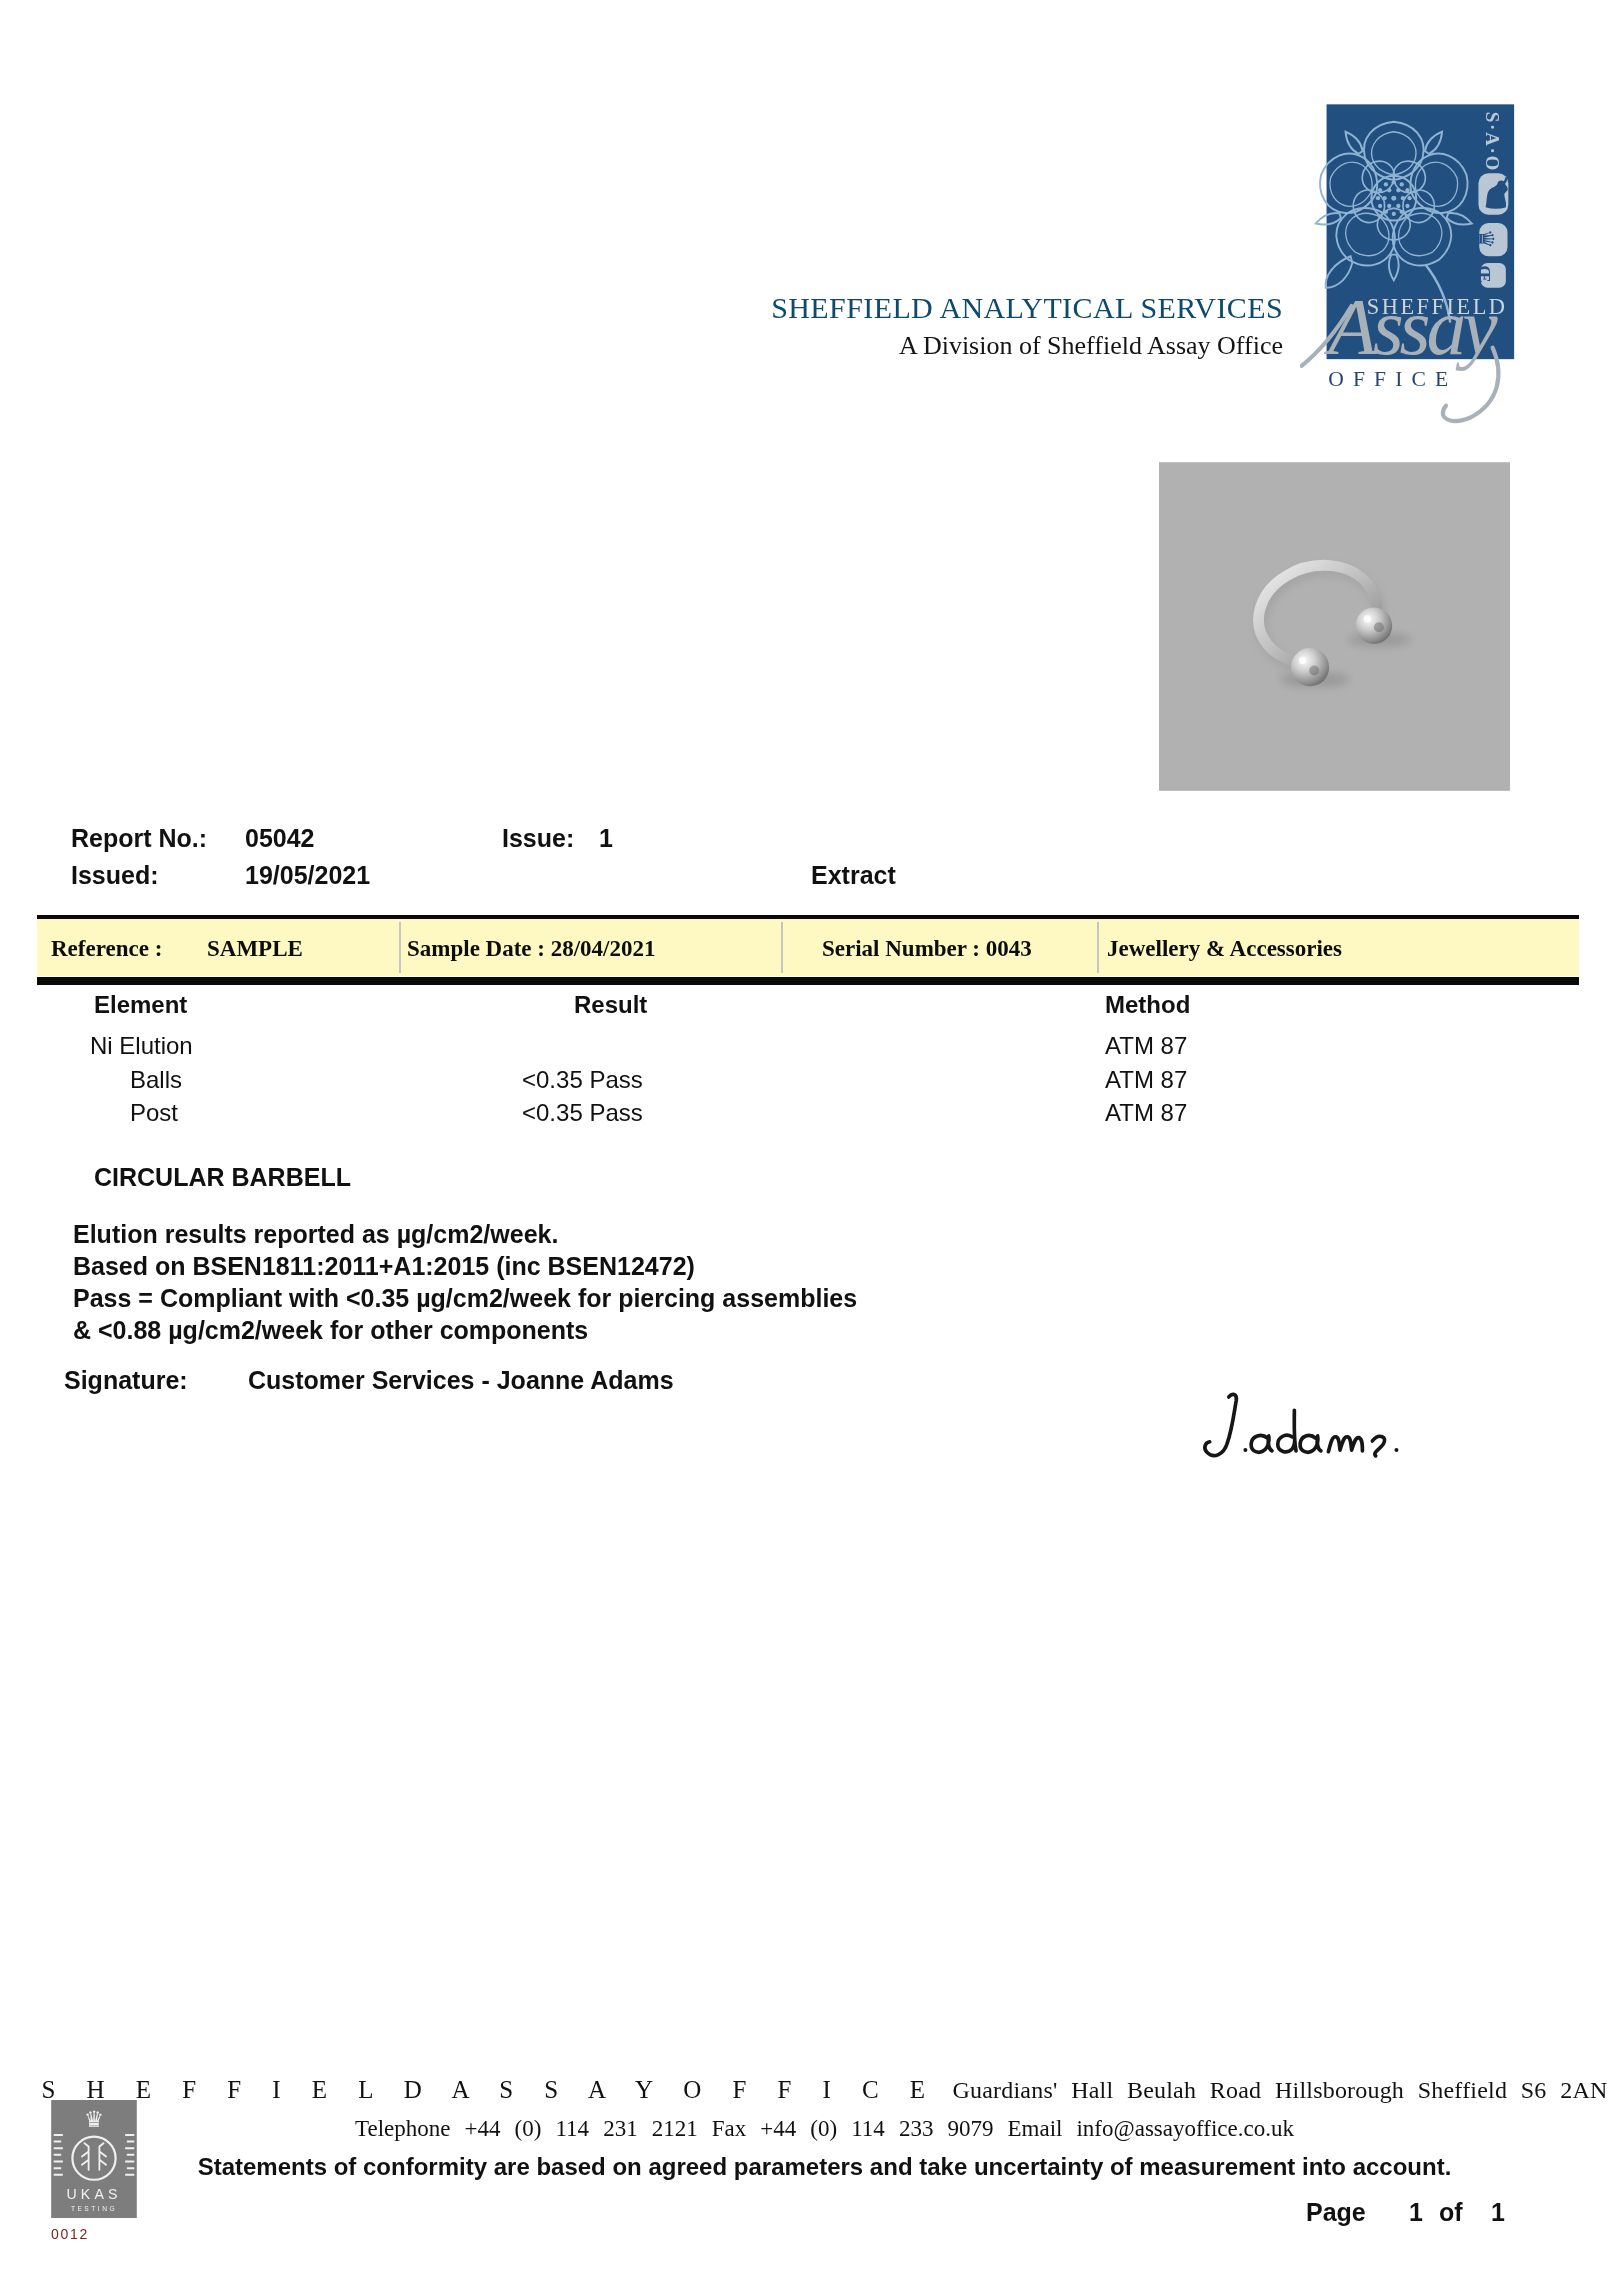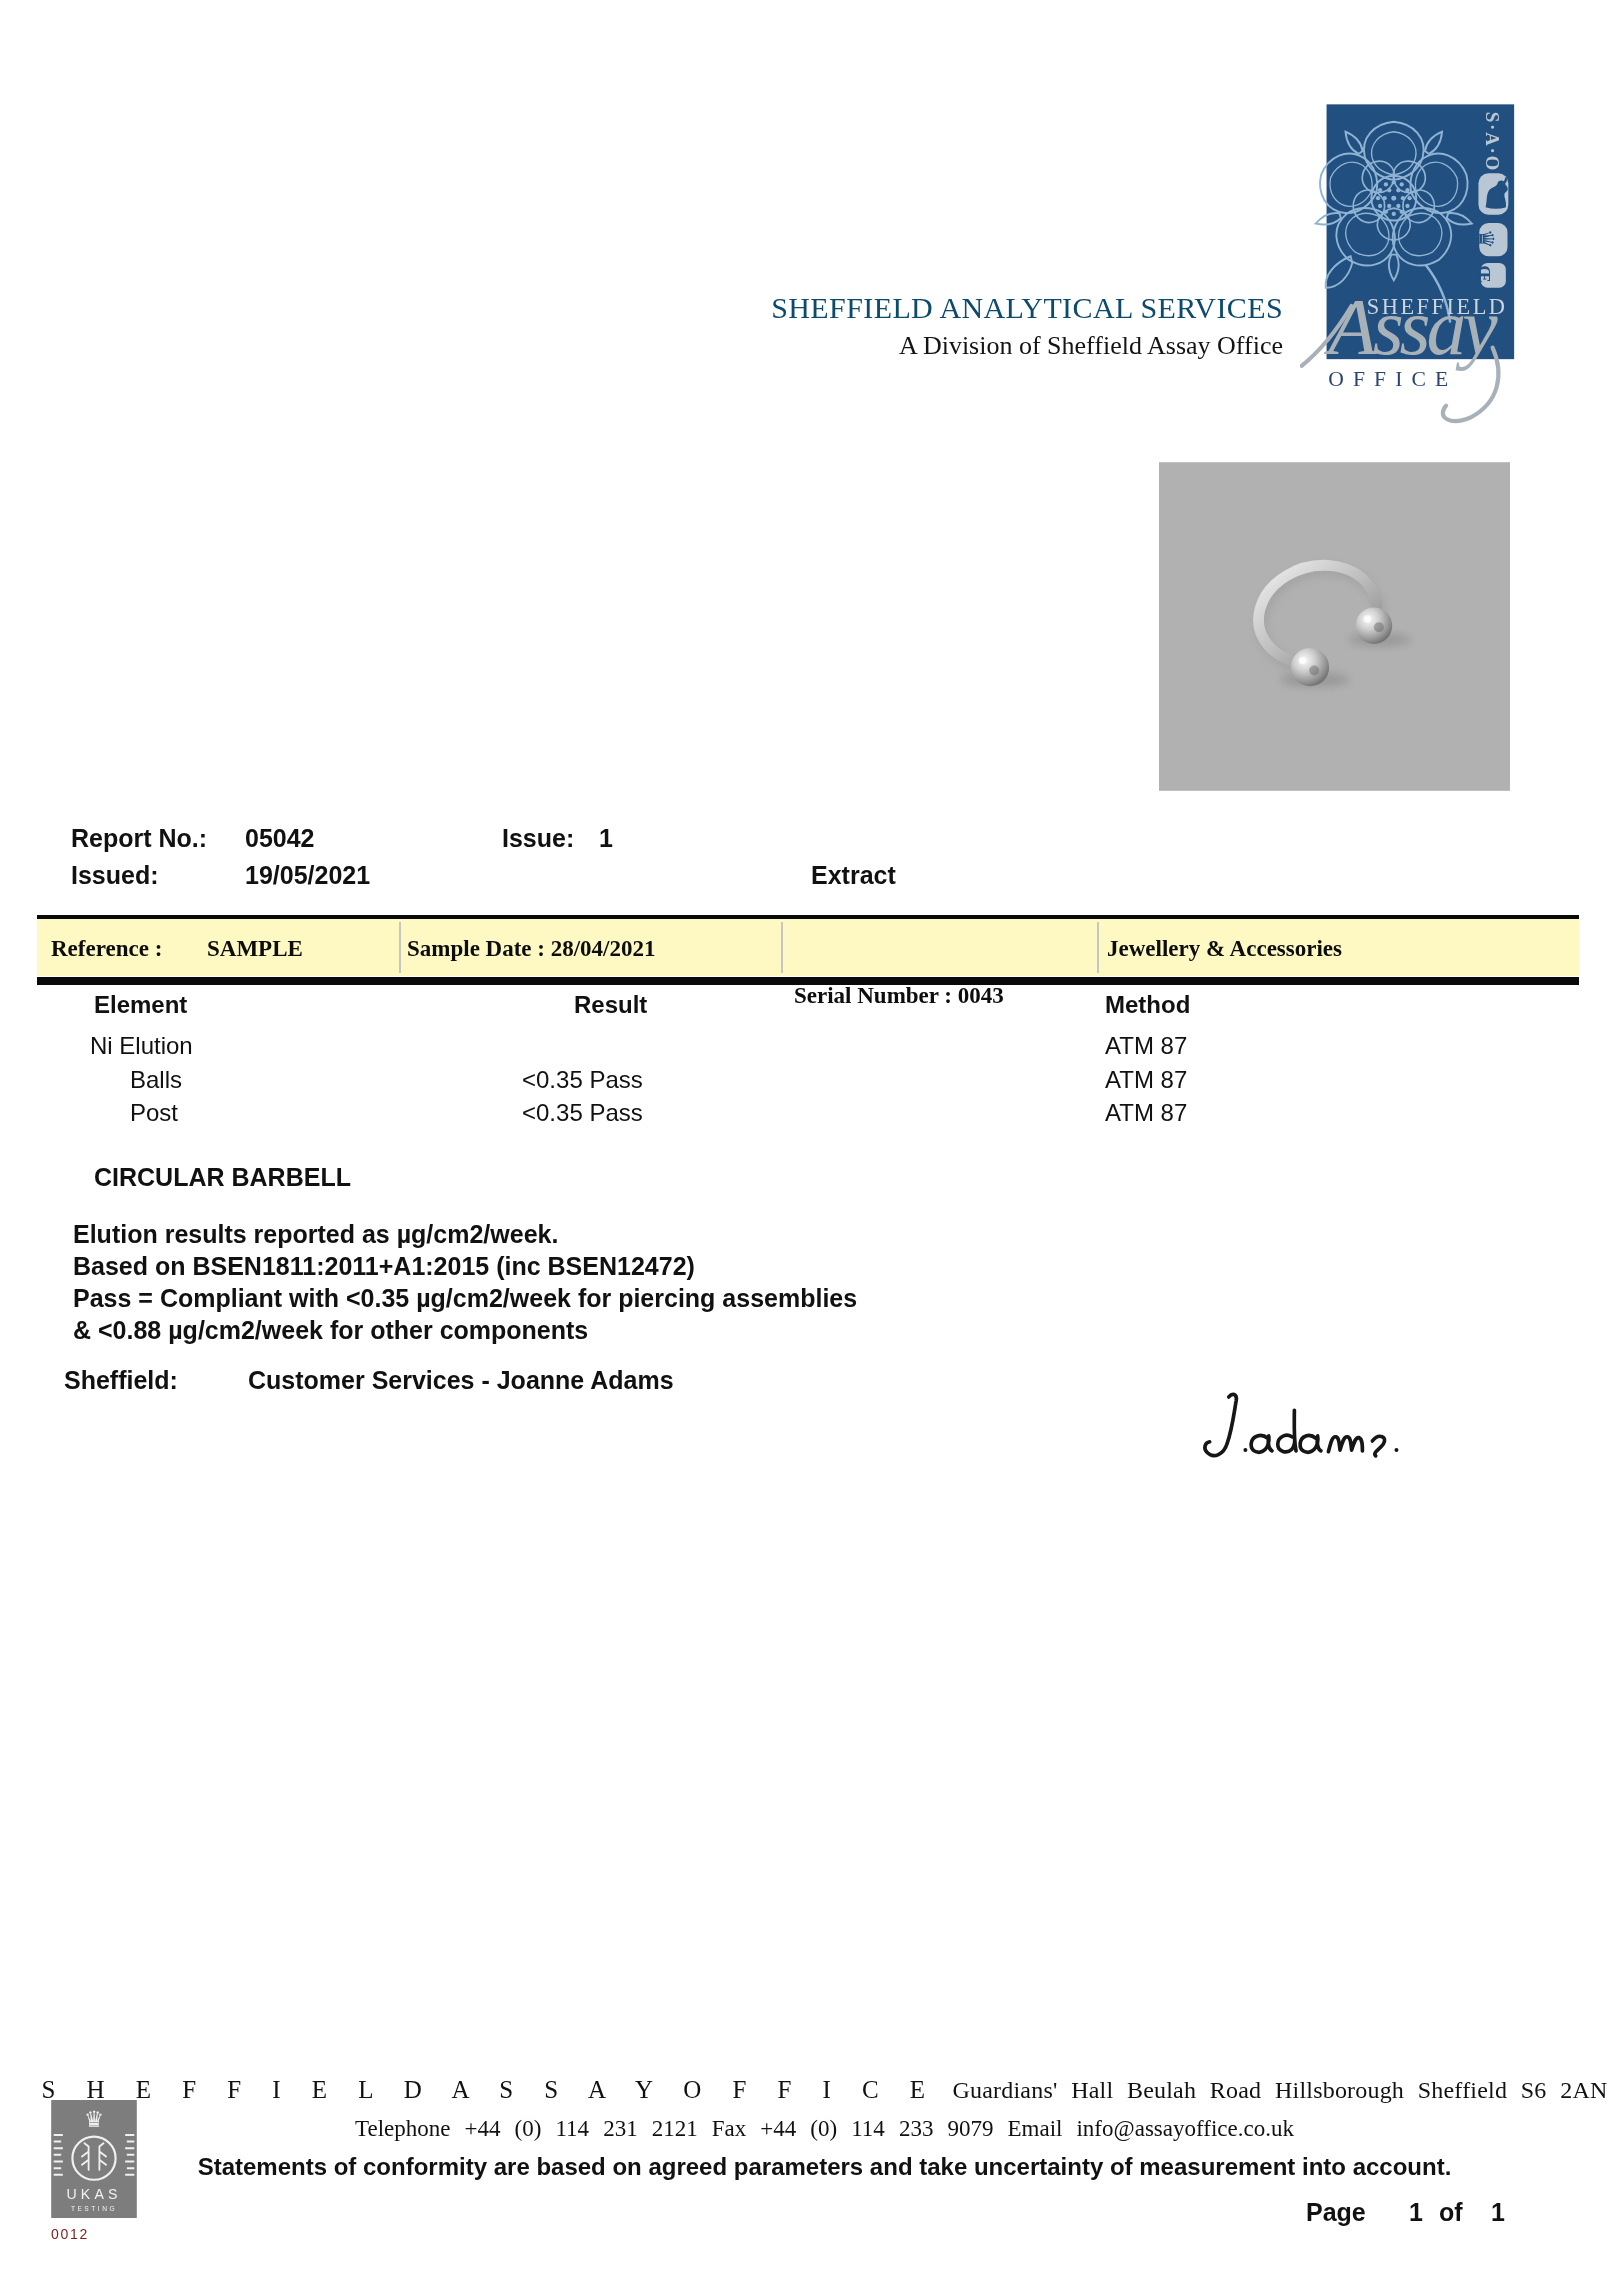--- a/index.html
+++ b/index.html
@@ -164,21 +164,21 @@
   <span class="abs meta" style="left:811px;top:861px;">Extract</span>
 
   <div class="rule" style="top:915px;height:4.2px;"></div>
   <div class="refbar">
     <div class="sep" style="left:362px;"></div>
     <div class="sep" style="left:744px;"></div>
     <div class="sep" style="left:1060px;"></div>
     <span class="cell" style="left:14px;">Reference :</span>
     <span class="cell" style="left:170px;">SAMPLE</span>
     <span class="cell" style="left:370px;">Sample Date : 28/04/2021</span>
-    <span class="cell" style="left:757px;margin-top:47px;">Serial Number : 0043</span>
+    <span class="cell" style="left:785px;">Serial Number : 0043</span>
     <span class="cell" style="left:1070px;">Jewellery &amp; Accessories</span>
   </div>
   <div class="rule" style="top:977px;height:7.5px;"></div>
 
   <span class="abs th" style="left:94px;top:991px;">Element</span>
   <span class="abs th" style="left:574px;top:991px;">Result</span>
   <span class="abs th" style="left:1105px;top:991px;">Method</span>
 
   <span class="abs td" style="left:90px;top:1032px;">Ni Elution</span>
   <span class="abs td" style="left:1105px;top:1032px;">ATM 87</span>
@@ -193,21 +193,21 @@
 
   <span class="abs bold" style="left:94px;top:1163px;font-size:25px;text-align:center;">CIRCULAR BARBELL</span>
 
   <div class="abs notes">
     <div>Elution results reported as µg/cm2/week.</div>
     <div>Based on BSEN1811:2011+A1:2015 (inc BSEN12472)</div>
     <div>Pass = Compliant with &lt;0.35 µg/cm2/week for piercing assemblies</div>
     <div>&amp; &lt;0.88 µg/cm2/week for other components</div>
   </div>
 
-  <span class="abs bold" style="left:64px;top:1366px;font-size:25px;">Sheffield:</span>
+  <span class="abs bold" style="left:64px;top:1366px;font-size:25px;">Signature:</span>
   <span class="abs bold" style="left:248px;top:1366px;font-size:25px;">Customer Services - Joanne Adams</span>
 
   <div class="abs" style="left:1179px;top:1377px;width:249px;height:108px;" aria-label="J. adams.">
     <svg width="249" height="108" viewBox="0 0 300 130">
       <g stroke="#161616" stroke-width="4.4" fill="none" stroke-linecap="round" stroke-linejoin="round">
         <path d="M60 24 C64 19 70 20 69 28 C66 45 64 63 58 80 C54 93 42 99 34 91 C29 86 31 79 37 78"></path>
         <circle cx="80" cy="88" r="2.4" fill="#161616" stroke="none"></circle>
         <path d="M107 74 C99 67 88 71 87 80 C86 90 97 94 104 87 C108 83 109 75 108 71 C107 80 107 86 112 89"></path>
         <path d="M136 72 C128 67 119 73 119 81 C119 90 130 93 136 87 C139 83 140 77 139 72 M139 40 C139 54 138 74 141 89"></path>
         <path d="M165 74 C157 67 147 71 146 80 C145 90 156 94 163 87 C167 83 168 75 167 71 C166 80 166 86 171 89"></path>

